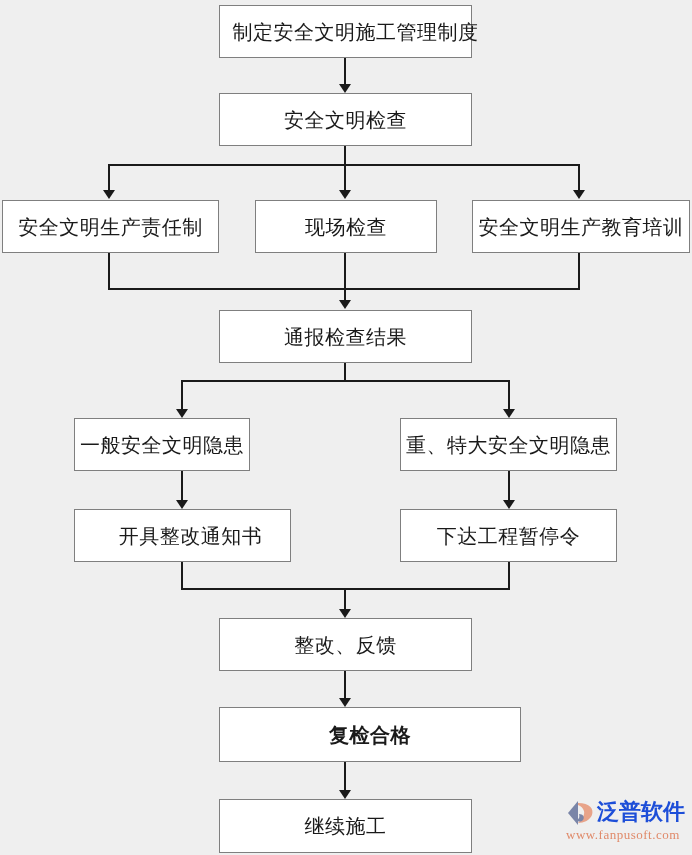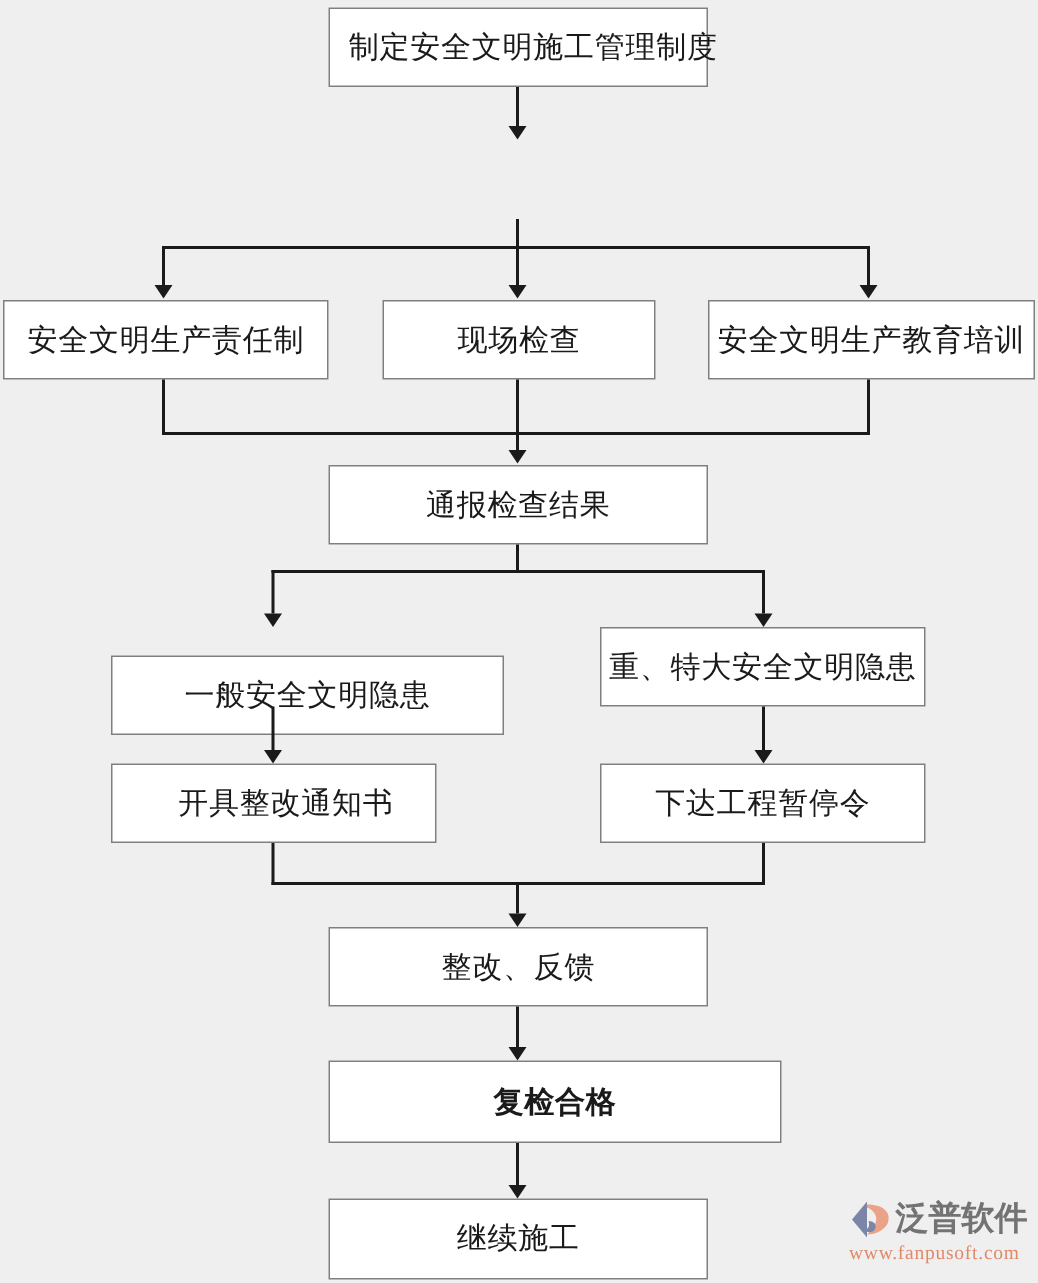--- a/index.html
+++ b/index.html
@@ -56,21 +56,21 @@
   #logo .mark{
     position:absolute;
     left:0;top:2px;
     width:30px;height:28px;
   }
   #logo .brand{
     position:absolute;
     left:31px;top:0px;
     font-size:22px;
     font-weight:bold;
-    color:#737373;
+    color:#1d4ed8;
     font-family:"DejaVu Sans","Liberation Sans",sans-serif;
     letter-spacing:0px;
     white-space:nowrap;
   }
   #logo .url{
     position:absolute;
     left:0px;top:30px;
     font-size:13px;
     color:#e08a6a;
     font-family:"Liberation Serif","DejaVu Serif",serif;
@@ -78,30 +78,31 @@
     white-space:nowrap;
   }
 </style>
 </head>
 <body>
 
 <div id="flowchart">
 
   <div class="node" style="left:219px;top:5px;width:253px;height:53px;padding-left:20px;">制定安全文明施工管理制度</div>
 
+  <div class="node" style="left:219px;top:93px;width:253px;height:53px;">安全文明检查</div>
 
   <div class="node" style="left:2px;top:200px;width:217px;height:53px;">安全文明生产责任制</div>
 
   <div class="node" style="left:255px;top:200px;width:182px;height:53px;">现场检查</div>
 
   <div class="node" style="left:472px;top:200px;width:218px;height:53px;">安全文明生产教育培训</div>
 
   <div class="node" style="left:219px;top:310px;width:253px;height:53px;">通报检查结果</div>
 
-  <div class="node" style="left:74px;top:437px;width:262px;height:53px;">一般安全文明隐患</div>
+  <div class="node" style="left:74px;top:418px;width:176px;height:53px;">一般安全文明隐患</div>
 
   <div class="node" style="left:400px;top:418px;width:217px;height:53px;">重、特大安全文明隐患</div>
 
   <div class="node" style="left:74px;top:509px;width:217px;height:53px;padding-left:16px;">开具整改通知书</div>
 
   <div class="node" style="left:400px;top:509px;width:217px;height:53px;">下达工程暂停令</div>
 
   <div class="node" style="left:219px;top:618px;width:253px;height:53px;">整改、反馈</div>
 
   <div class="node" style="left:219px;top:707px;width:302px;height:55px;font-weight:bold;">复检合格</div>

